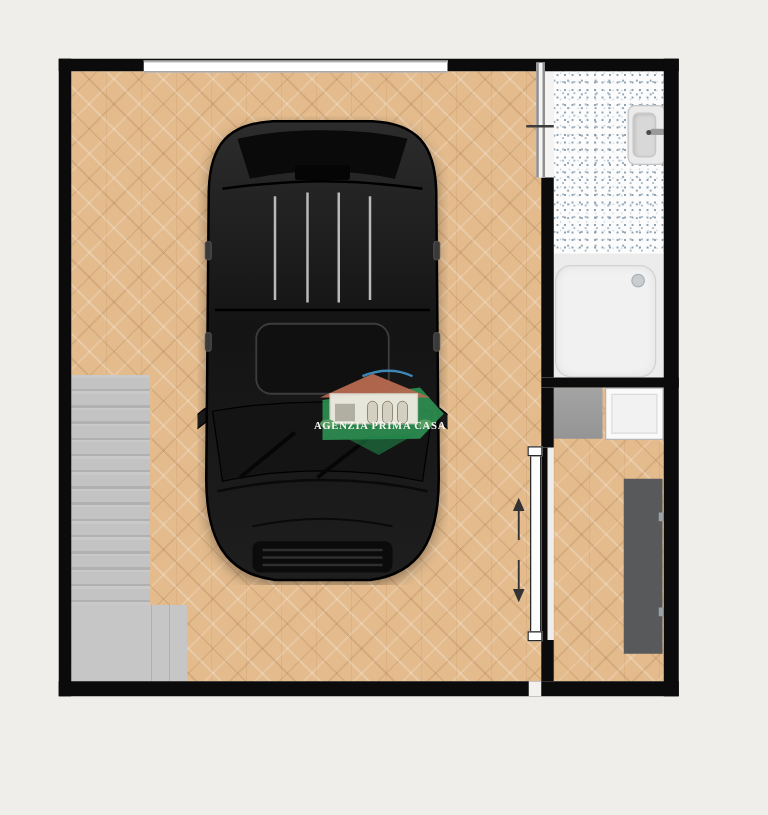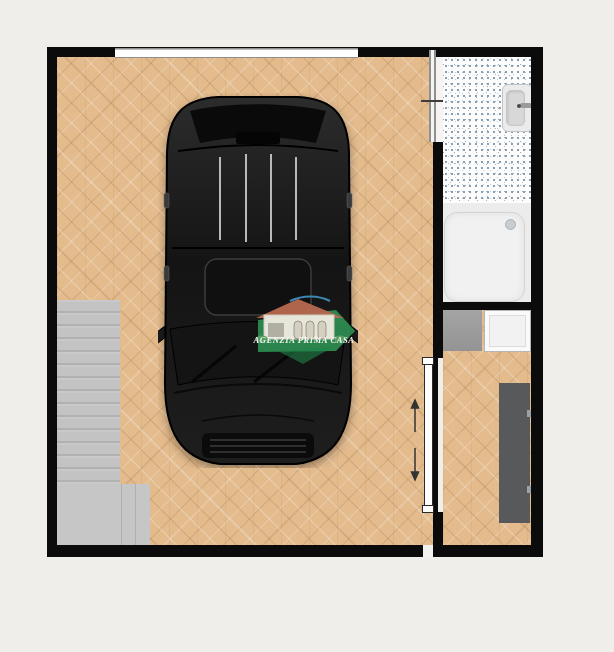--- a/index.html
+++ b/index.html
@@ -115,21 +115,21 @@
   .cap-top{left:422px;top:357px;}
   .cap-bottom{left:422px;top:505px;}
   .door-arrows{left:408px;top:392px;z-index:4;}
   
   .car{left:158px;top:93px;z-index:2;}
   .logo{left:248px;top:291px;z-index:5;}
 </style>
 </head>
 <body>
 
-<div class="abs" style="left:0;top:0;width:614px;height:652px;font-style:italic;">
+<div class="abs" style="left:0;top:0;width:614px;height:652px;">
 
   <div class="abs wood garage-floor"></div>
   <div class="abs bath-tile"></div>
   <div class="abs shower-zone"></div>
   <div class="abs wood utility-floor"></div>
   <div class="abs door-channel"></div>
 
   <div class="abs stair-flight"></div>
   <div class="abs stair-landing"></div>
 

